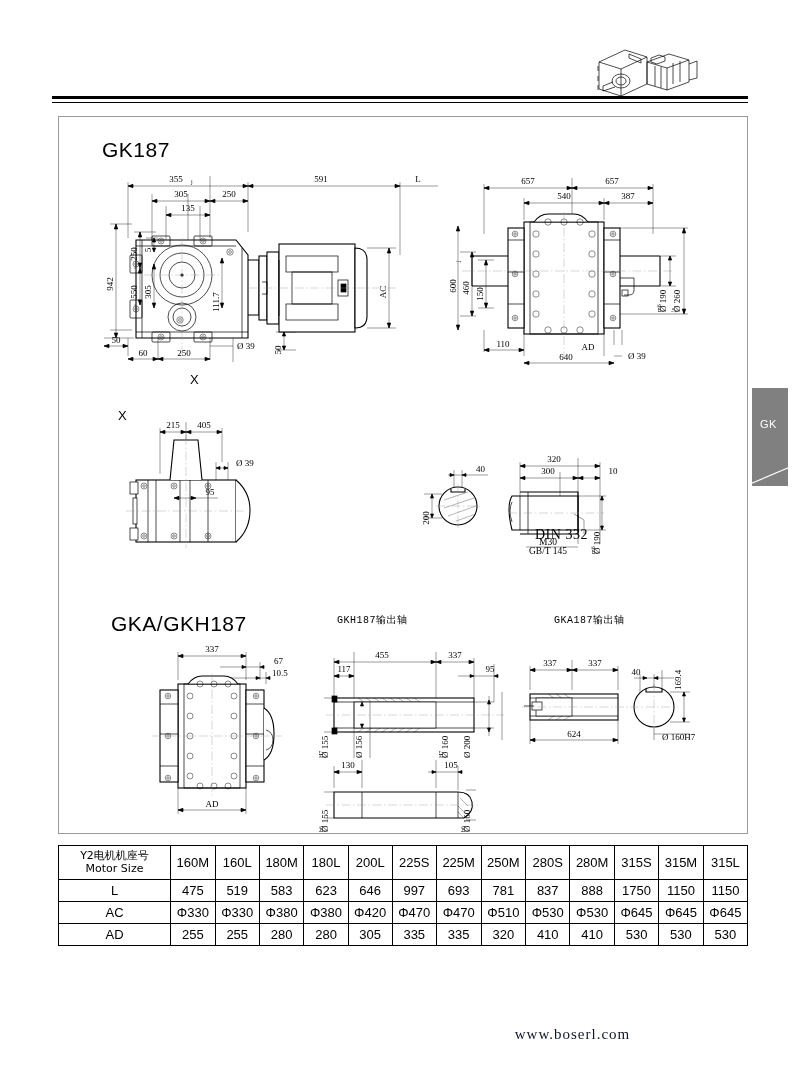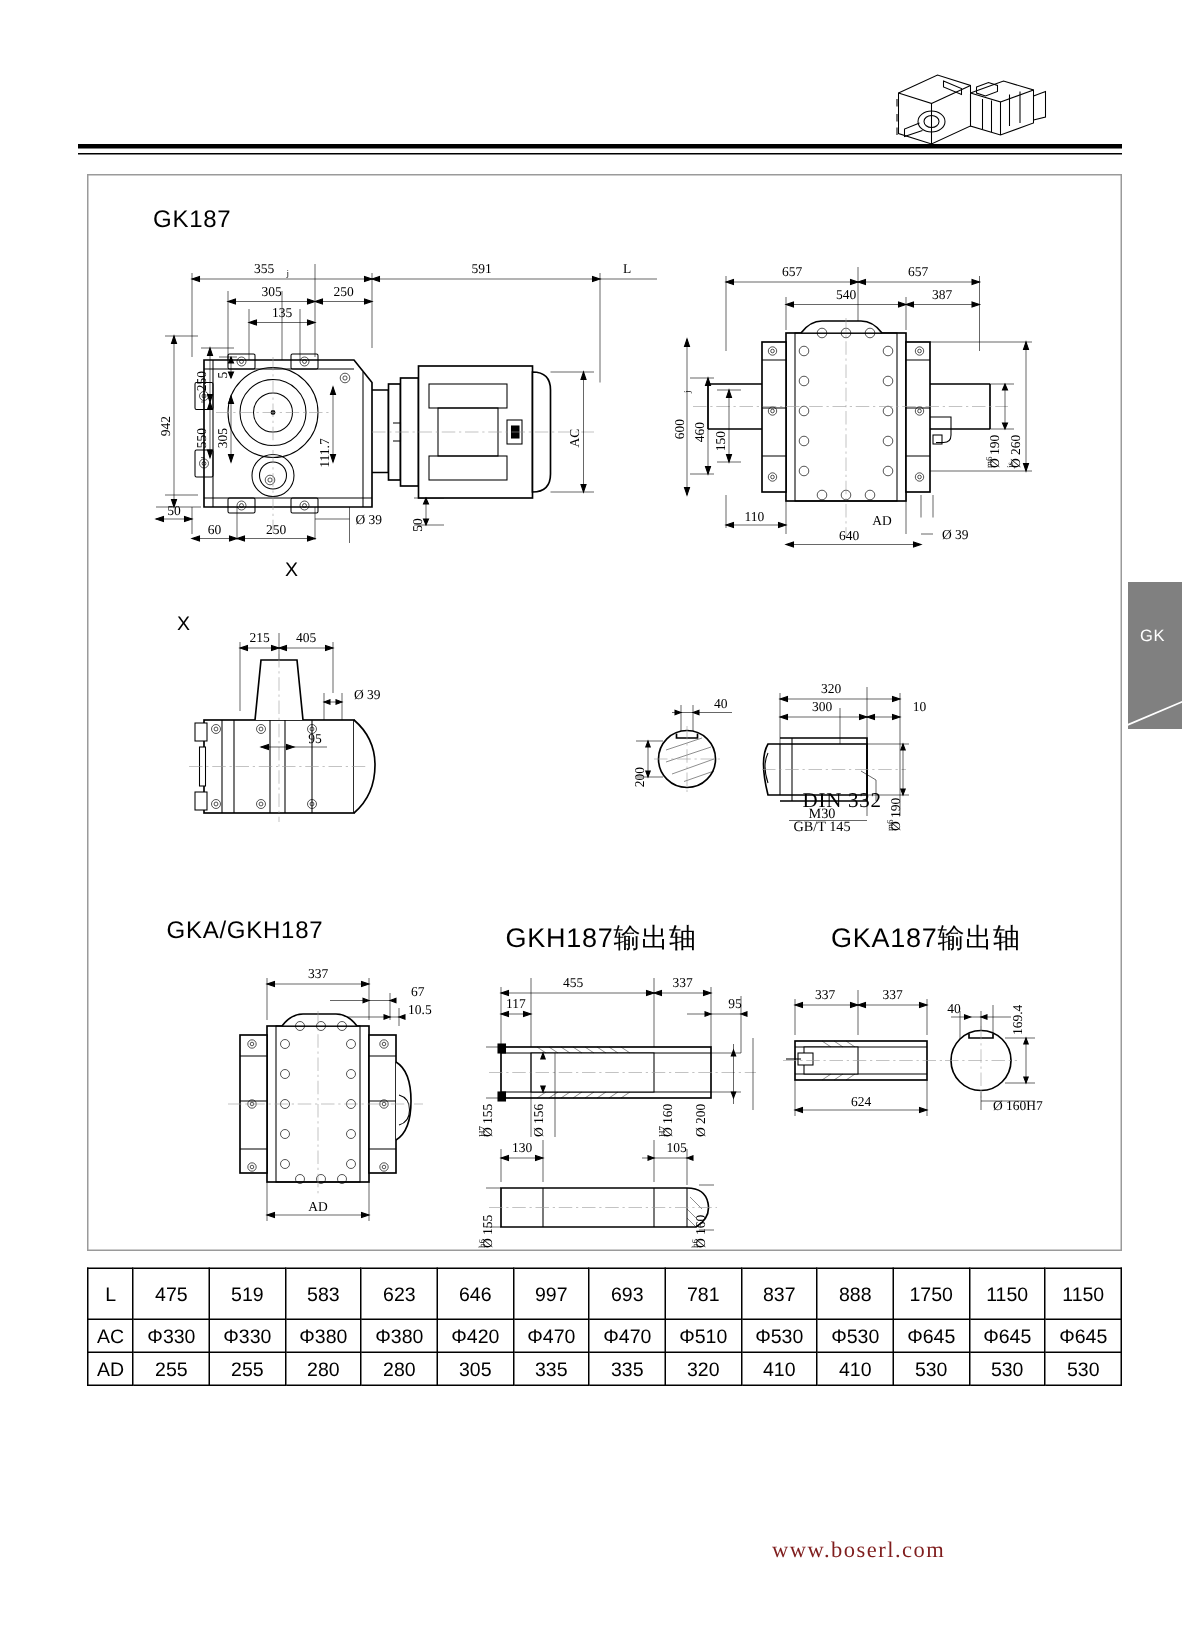--- a/index.html
+++ b/index.html
@@ -31,24 +31,24 @@
     position:absolute; left:0; bottom:0; width:100%; height:100%;
     overflow:hidden;
   }
 
   
   .frame {
     position:absolute; left:58px; top:116px; width:690px; height:718px;
     border:1px solid #9a9a9a; background:#fff;
   }
   .blk-title {
-    position:absolute; font-size:16px; font-family:"Liberation Sans", sans-serif;
+    position:absolute; font-size:21px; font-family:"Liberation Sans", sans-serif;
     letter-spacing:.5px; white-space:nowrap;
   }
-  .blk-title.cn { font-family:Liberation Sans, sans-serif; font-size:18px; }
+  .blk-title.cn { font-family:Liberation Mono, monospace; font-size:10px; }
 
   
   svg { display:block; overflow:visible; }
   .dw { position:absolute; }
   text.dim {
     font-family:"Liberation Serif", serif; font-size:9px; fill:#000;
   }
   text.dim.xs { font-size:6px; }
   .ln   { stroke:#000; stroke-width:.7; fill:none; }
   .ln2  { stroke:#000; stroke-width:1.1; fill:none; }
@@ -70,21 +70,21 @@
   .tbl td.hdr-cell { width:112px; font-size:11px; line-height:1.15; padding:2px 3px; }
   .tbl td.rowlbl { font-size:13px; }
   .tbl td.cn { font-family:"DejaVu Sans", sans-serif; }
   .tbl tr:first-child td { height:34px; }
 
   
   .footer {
     position:absolute; left:0; top:1026px; width:800px;
     text-align:center; 
     font-family:"Liberation Serif", serif; font-size:15px;
-    color:#7f1d1d; letter-spacing:1px;
+    color:#0f172a; letter-spacing:1px;
   }
   .footer span { margin-left:345px; }
 </style>
 </head>
 <body>
 
 <div class="page">
 
   <div class="hdr-rule-thick"></div>
   <div class="hdr-rule-thin"></div>
@@ -1069,20 +1069,39 @@
       <text class="dim" transform="translate(169,42) rotate(-90)">169.4</text>
       <text class="dim" x="150" y="92">Ø 160H7</text>
       <g class="ext">
           <path d="M142 86 L178 86"></path>
         </g>
     </svg>
   </div>
 
   <table class="tbl">
     <tbody>
+      <tr>
+        <td class="hdr-cell cn">
+          <div>Y2电机机座号</div>
+          <div>Motor Size</div>
+        </td>
+        <td>160M</td>
+        <td>160L</td>
+        <td>180M</td>
+        <td>180L</td>
+        <td>200L</td>
+        <td>225S</td>
+        <td>225M</td>
+        <td>250M</td>
+        <td>280S</td>
+        <td>280M</td>
+        <td>315S</td>
+        <td>315M</td>
+        <td>315L</td>
+      </tr>
       <tr>
         <td class="rowlbl">L</td>
         <td>475</td>
         <td>519</td>
         <td>583</td>
         <td>623</td>
         <td>646</td>
         <td>997</td>
         <td>693</td>
         <td>781</td>

